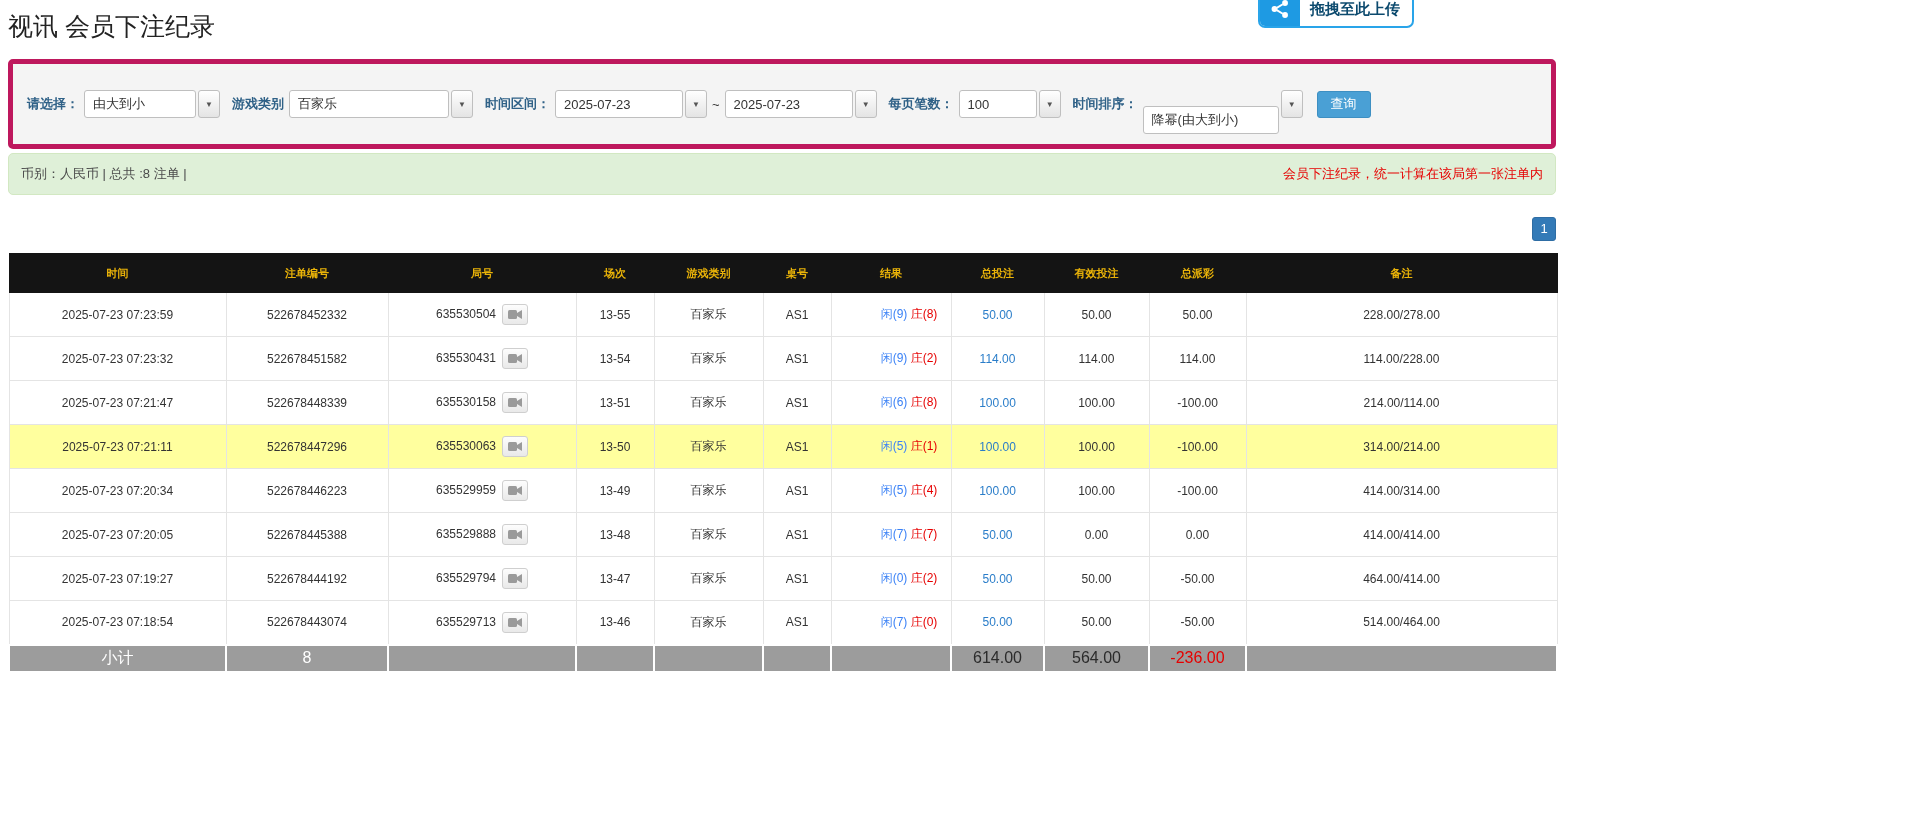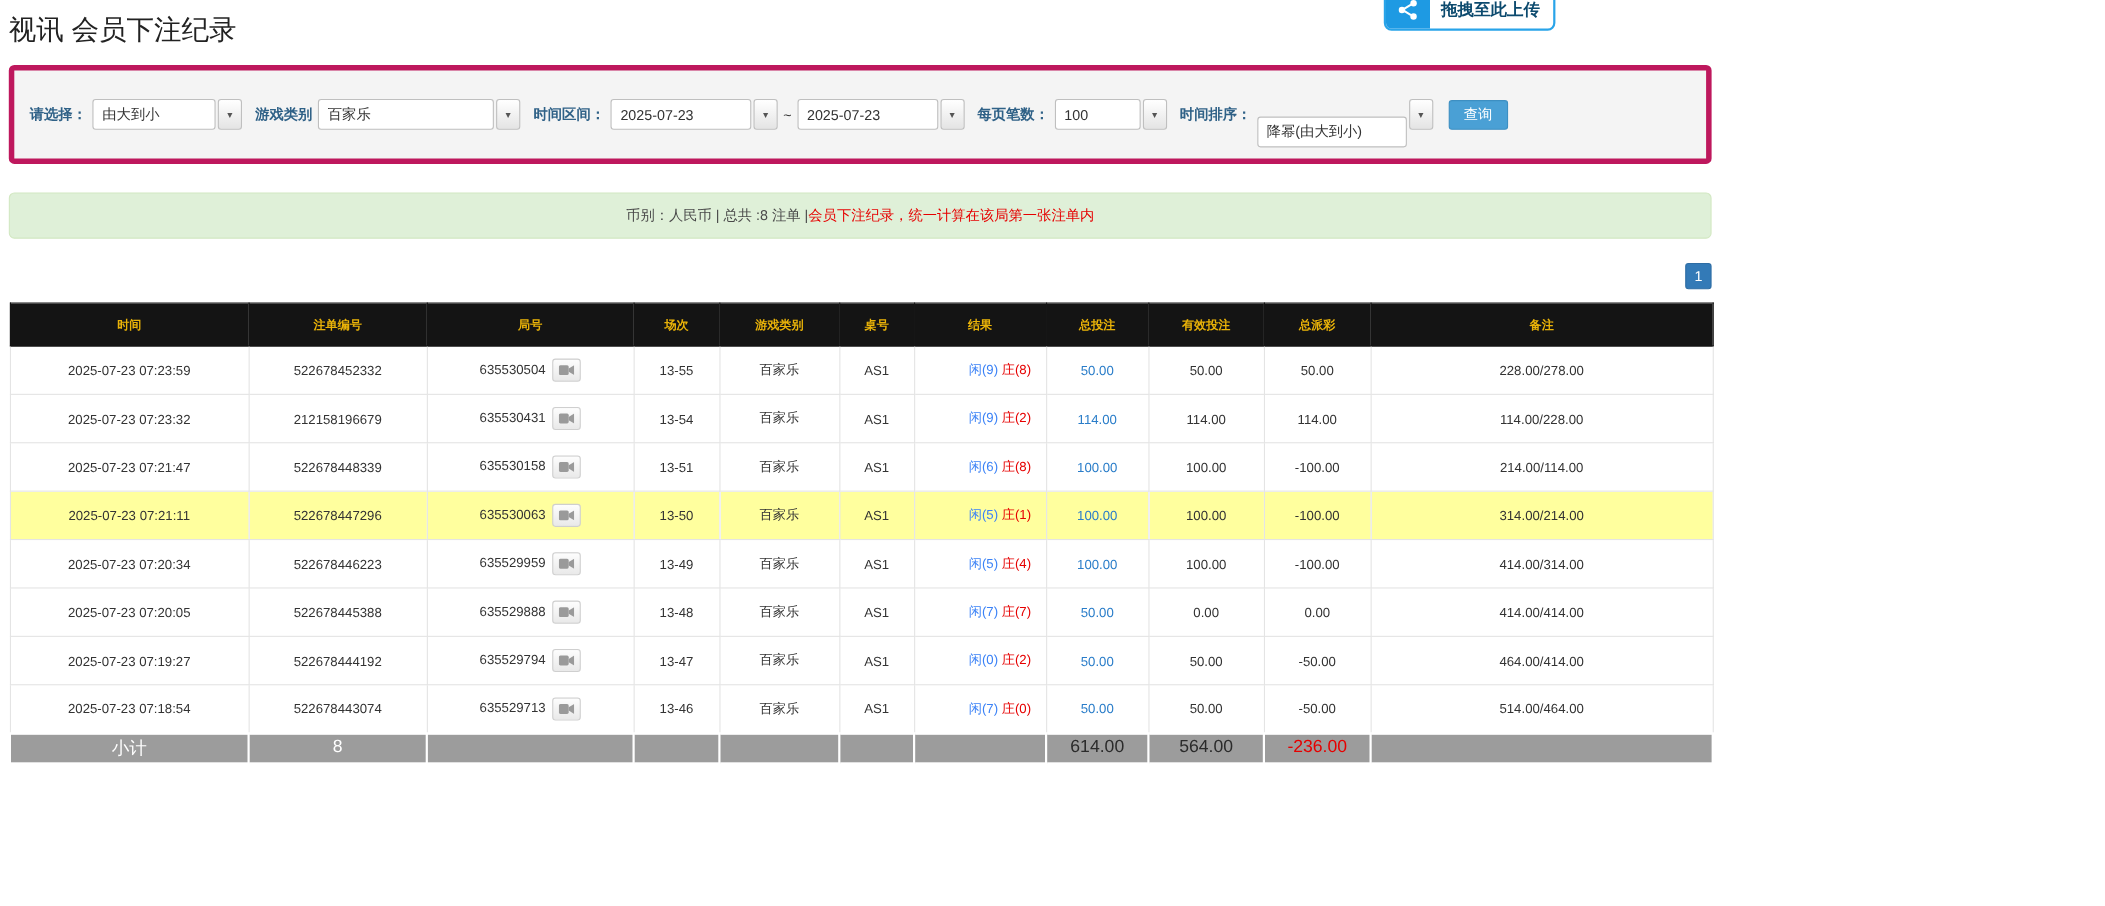--- a/index.html
+++ b/index.html
@@ -42,22 +42,22 @@
   .w-datequery { width:112px; } .w-game { width:160px; } .w-date { width:128px; }
   .w-size { width:78px; } .w-sort { width:136px;margin-top:32px; }
   .tilde { margin:0 5px; color:#333; }
   .search-btn {
     margin-left:14px; height:27px; padding:0 13px; background:#4aa0d5;
     border:1px solid #3d8fc2; border-radius:3px; color:#fff; font-size:13px; cursor:pointer;
   }
 
   
   .summary-bar {
-    margin-top:26px; background:#dff0d8; border:1px solid #d2e8c2; border-radius:5px;
-    padding:11px 12px; display:flex; justify-content:center; align-items:center;
+    margin-top:4px; background:#dff0d8; border:1px solid #d2e8c2; border-radius:5px;
+    padding:11px 12px; display:flex; justify-content:space-between; align-items:center;
     font-size:13px; color:#4a4a4a;
   }
   .summary-note { color:#e60000; }
 
   
   .pagination { margin-top:22px; text-align:right; }
   .pagination.bottom { margin-top:166px; }
   .page-btn {
     display:inline-block; min-width:24px; height:24px; line-height:22px; text-align:center;
     background:#337ab7; border:1px solid #2e6da4; border-radius:3px; color:#fff;
@@ -192,21 +192,21 @@
           <td>百家乐</td>
           <td>AS1</td>
           <td><span class="res-player">闲(9)</span> <span class="res-banker">庄(8)</span></td>
           <td><span class="bet-link">50.00</span></td>
           <td>50.00</td>
           <td>50.00</td>
           <td>228.00/278.00</td>
         </tr>
         <tr>
           <td>2025-07-23 07:23:32</td>
-          <td>212158196679</td>
+          <td>522678451582</td>
           <td><span>635530431</span><span class="replay-btn">
               <svg width="14" height="11" viewBox="0 0 14 11">
                 <rect x="0" y="1" width="9" height="9" rx="1.5" fill="#9a9a9a"></rect>
                 <path d="M9 4l5-3v9l-5-3z" fill="#9a9a9a"></path>
               </svg>
             </span></td>
           <td>13-54</td>
           <td>百家乐</td>
           <td>AS1</td>
           <td><span class="res-player">闲(9)</span> <span class="res-banker">庄(2)</span></td>

